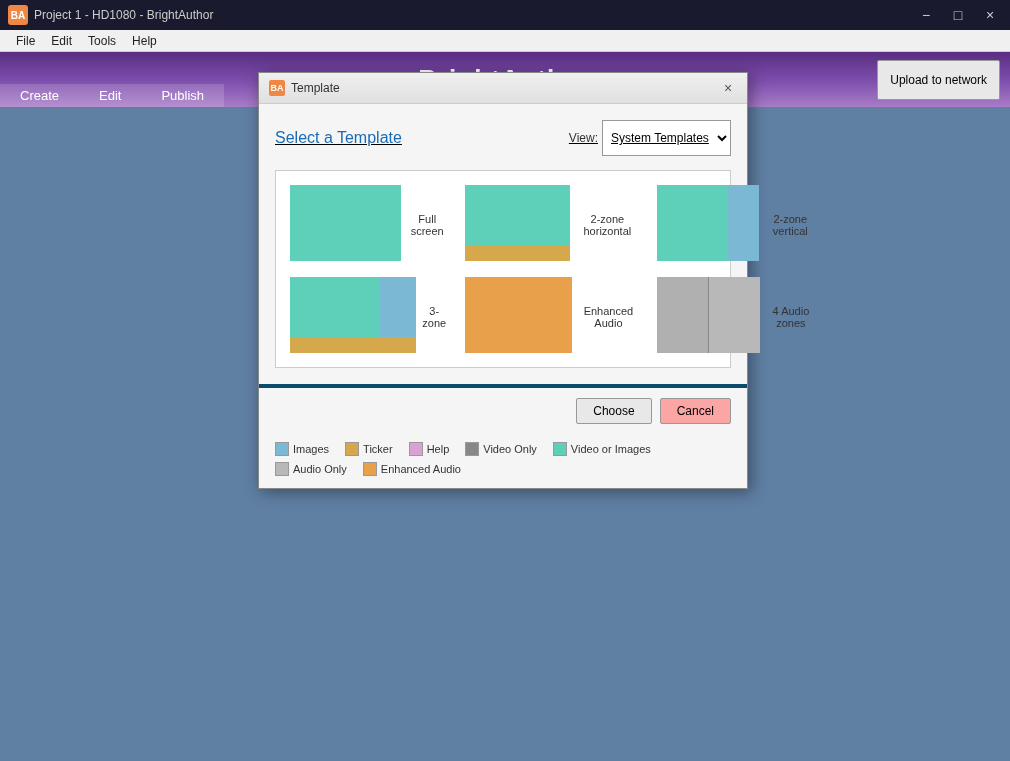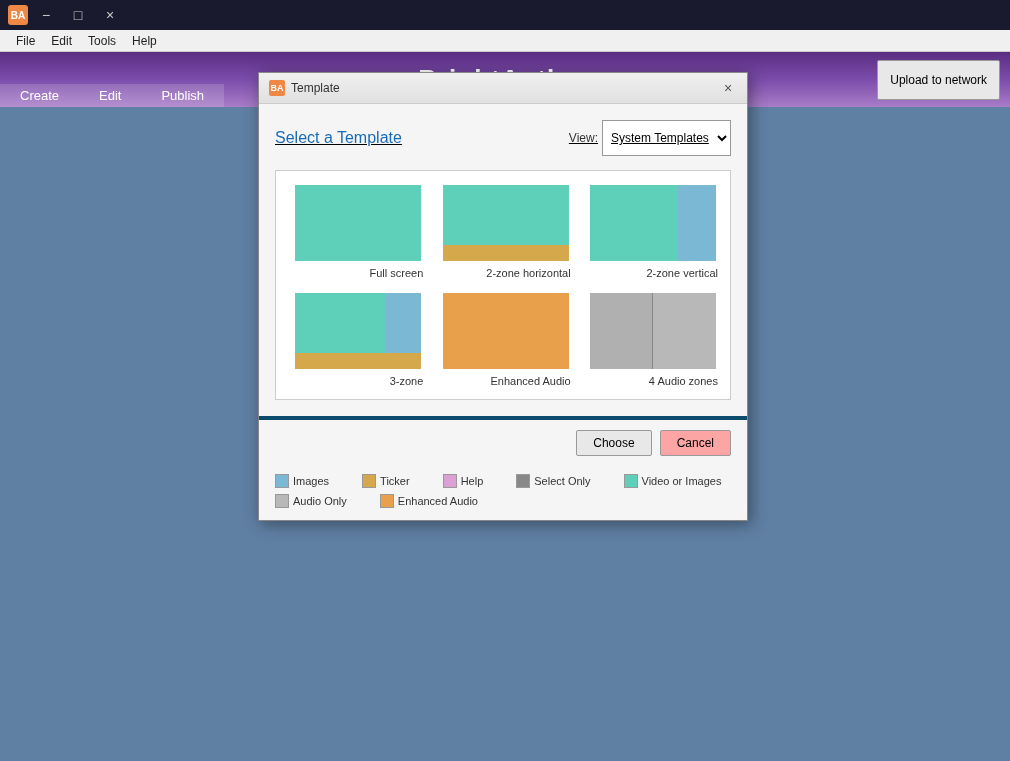--- a/index.html
+++ b/index.html
@@ -183,22 +183,22 @@
     .template-grid {
       display: grid;
       grid-template-columns: repeat(3, 1fr);
       gap: 12px;
       background: white;
       border: 1px solid #ccc;
       padding: 12px;
     }
     .template-item {
       display: flex;
-      flex-direction: column;
-      align-items: flex-end;
+      flex-direction: row;
+      align-items: center;
       cursor: pointer;
     }
     .template-preview {
       width: 130px;
       height: 80px;
       border: 2px solid transparent;
       position: relative;
       overflow: hidden;
     }
     .template-preview.selected {
@@ -295,21 +295,21 @@
       border-radius: 2px;
     }
     .btn-choose { background: #e8e8e8; }
     .btn-cancel { background: #fca5a5; }
 
     
     .legend {
       padding: 8px 16px 12px;
       display: flex;
       flex-wrap: wrap;
-      gap: 6px 33px;
+      gap: 6px 16px;
       font-size: 11px;
       color: #333;
       align-items: flex-end;
     }
     .legend-item {
       display: flex;
       align-items: center;
       gap: 4px;
     }
     .legend-swatch {
@@ -318,20 +318,21 @@
       border: 1px solid #999;
     }
   </style>
 </head>
 <body>
 
 <div class="title-bar">
   <div class="title-bar-logo">
     <span>BA</span>
   </div>
+  <span class="title-bar-title">Project 1 - HD1080 - BrightAuthor</span>
   <div class="title-bar-controls">
     <button class="title-bar-btn">−</button>
     <button class="title-bar-btn">□</button>
     <button class="title-bar-btn">×</button>
   </div>
 </div>
 
 <div class="menu-bar">
   <span class="menu-item">File</span>
   <span class="menu-item">Edit</span>
@@ -449,21 +450,21 @@
     <div class="legend-item">
       <div class="legend-swatch" style="background:#d4a84b;"></div>
       <span>Ticker</span>
     </div>
     <div class="legend-item">
       <div class="legend-swatch" style="background:#dba0d4;"></div>
       <span>Help</span>
     </div>
     <div class="legend-item">
       <div class="legend-swatch" style="background:#888888;"></div>
-      <span>Select Only</span>
+      <span>Video Only</span>
     </div>
     <div class="legend-item">
       <div class="legend-swatch" style="background:#5ecfb8;"></div>
       <span>Video or Images</span>
     </div>
     <div class="legend-item">
       <div class="legend-swatch" style="background:#b8b8b8;"></div>
       <span>Audio Only</span>
     </div>
     <div class="legend-item">

